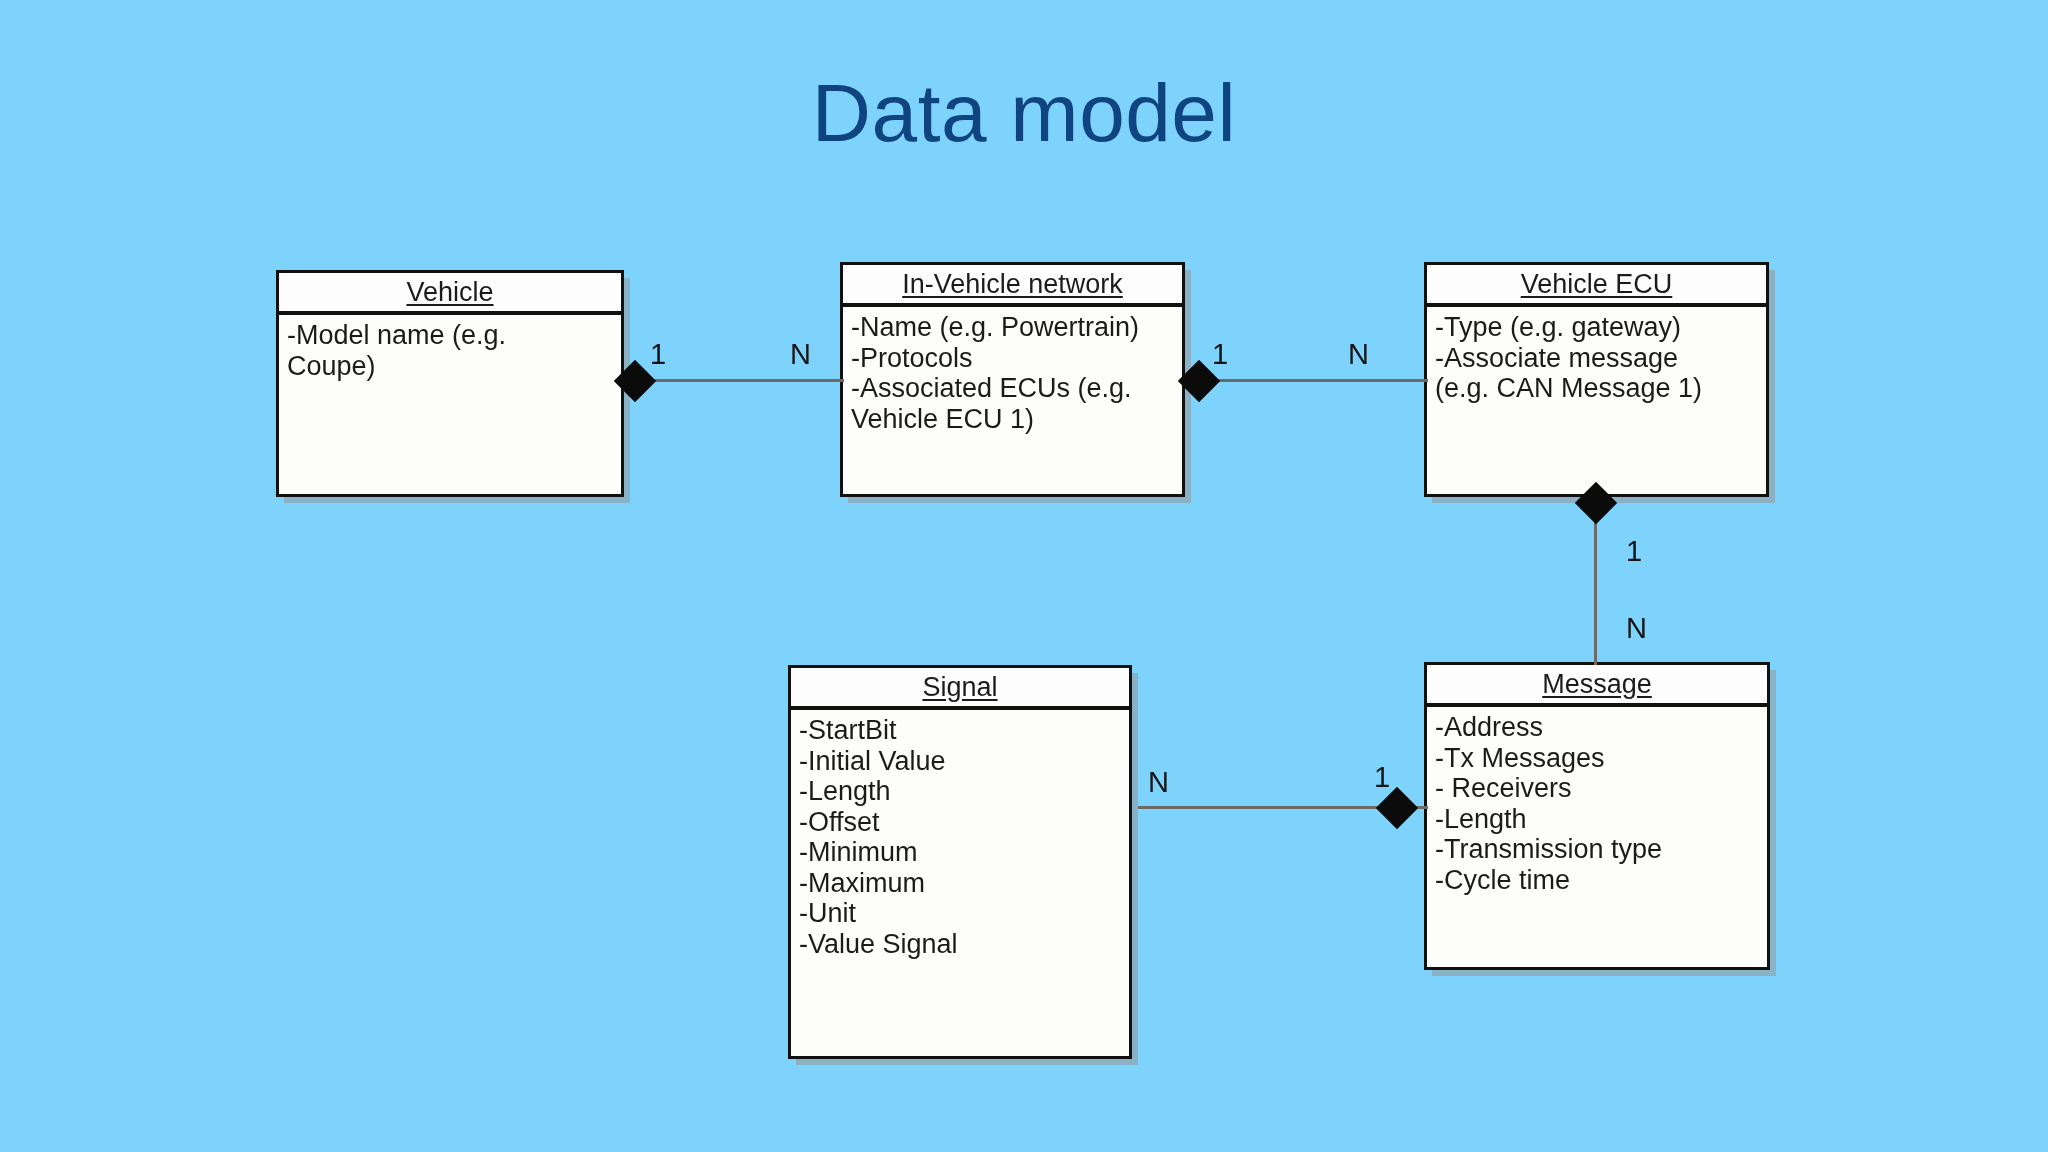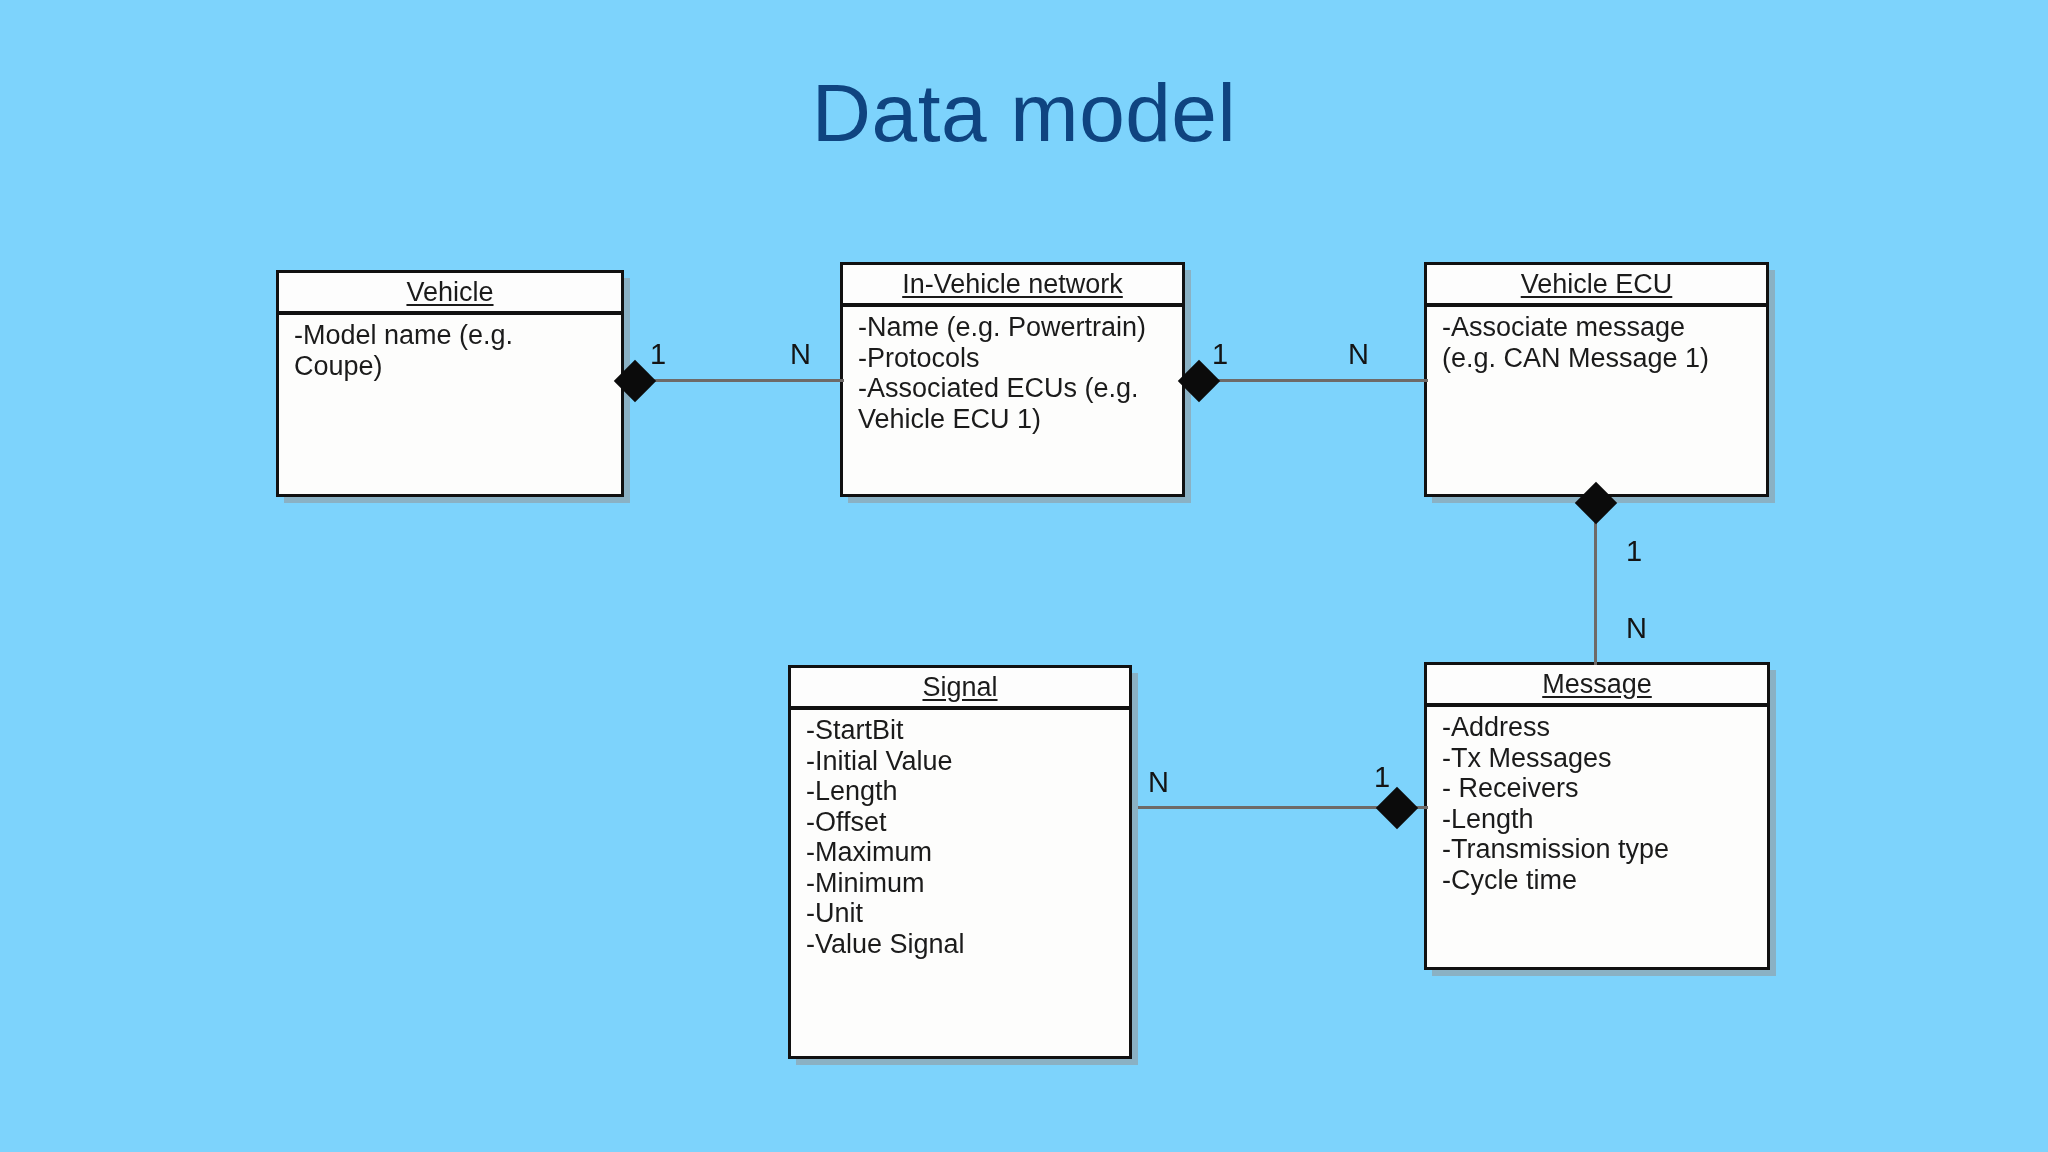--- a/index.html
+++ b/index.html
@@ -53,21 +53,21 @@
   }
   .uml-title-text {
     font-size: 27px;
     color: #1b1b1b;
     text-decoration: underline;
     text-underline-offset: 3px;
     white-space: nowrap;
   }
   .uml-body {
     box-sizing: border-box;
-    padding: 5px 0 0 15px;
+    padding: 5px 0 0 8px;
   }
   .uml-attr {
     font-size: 27px;
     line-height: 30.5px;
     color: #1b1b1b;
     white-space: pre-wrap;
   }
 
   
   #box-vehicle   { left: 276px;  top: 270px; width: 348px; height: 227px; }
@@ -152,36 +152,37 @@
       <div class="uml-attr">-Associated ECUs (e.g.
 Vehicle ECU 1)</div>
     </div>
   </div>
 
   <div class="uml-box" id="box-ecu">
     <div class="uml-title-row">
       <span class="uml-title-text">Vehicle ECU</span>
     </div>
     <div class="uml-body">
+      <div class="uml-attr">-Type (e.g. gateway)</div>
       <div class="uml-attr">-Associate message
 (e.g. CAN Message 1)</div>
     </div>
   </div>
 
   <div class="uml-box" id="box-signal">
     <div class="uml-title-row">
       <span class="uml-title-text">Signal</span>
     </div>
     <div class="uml-body">
       <div class="uml-attr">-StartBit</div>
       <div class="uml-attr">-Initial Value</div>
       <div class="uml-attr">-Length</div>
       <div class="uml-attr">-Offset</div>
+      <div class="uml-attr">-Minimum</div>
       <div class="uml-attr">-Maximum</div>
-      <div class="uml-attr">-Minimum</div>
       <div class="uml-attr">-Unit</div>
       <div class="uml-attr">-Value Signal</div>
     </div>
   </div>
 
   <div class="uml-box" id="box-message">
     <div class="uml-title-row">
       <span class="uml-title-text">Message</span>
     </div>
     <div class="uml-body">

